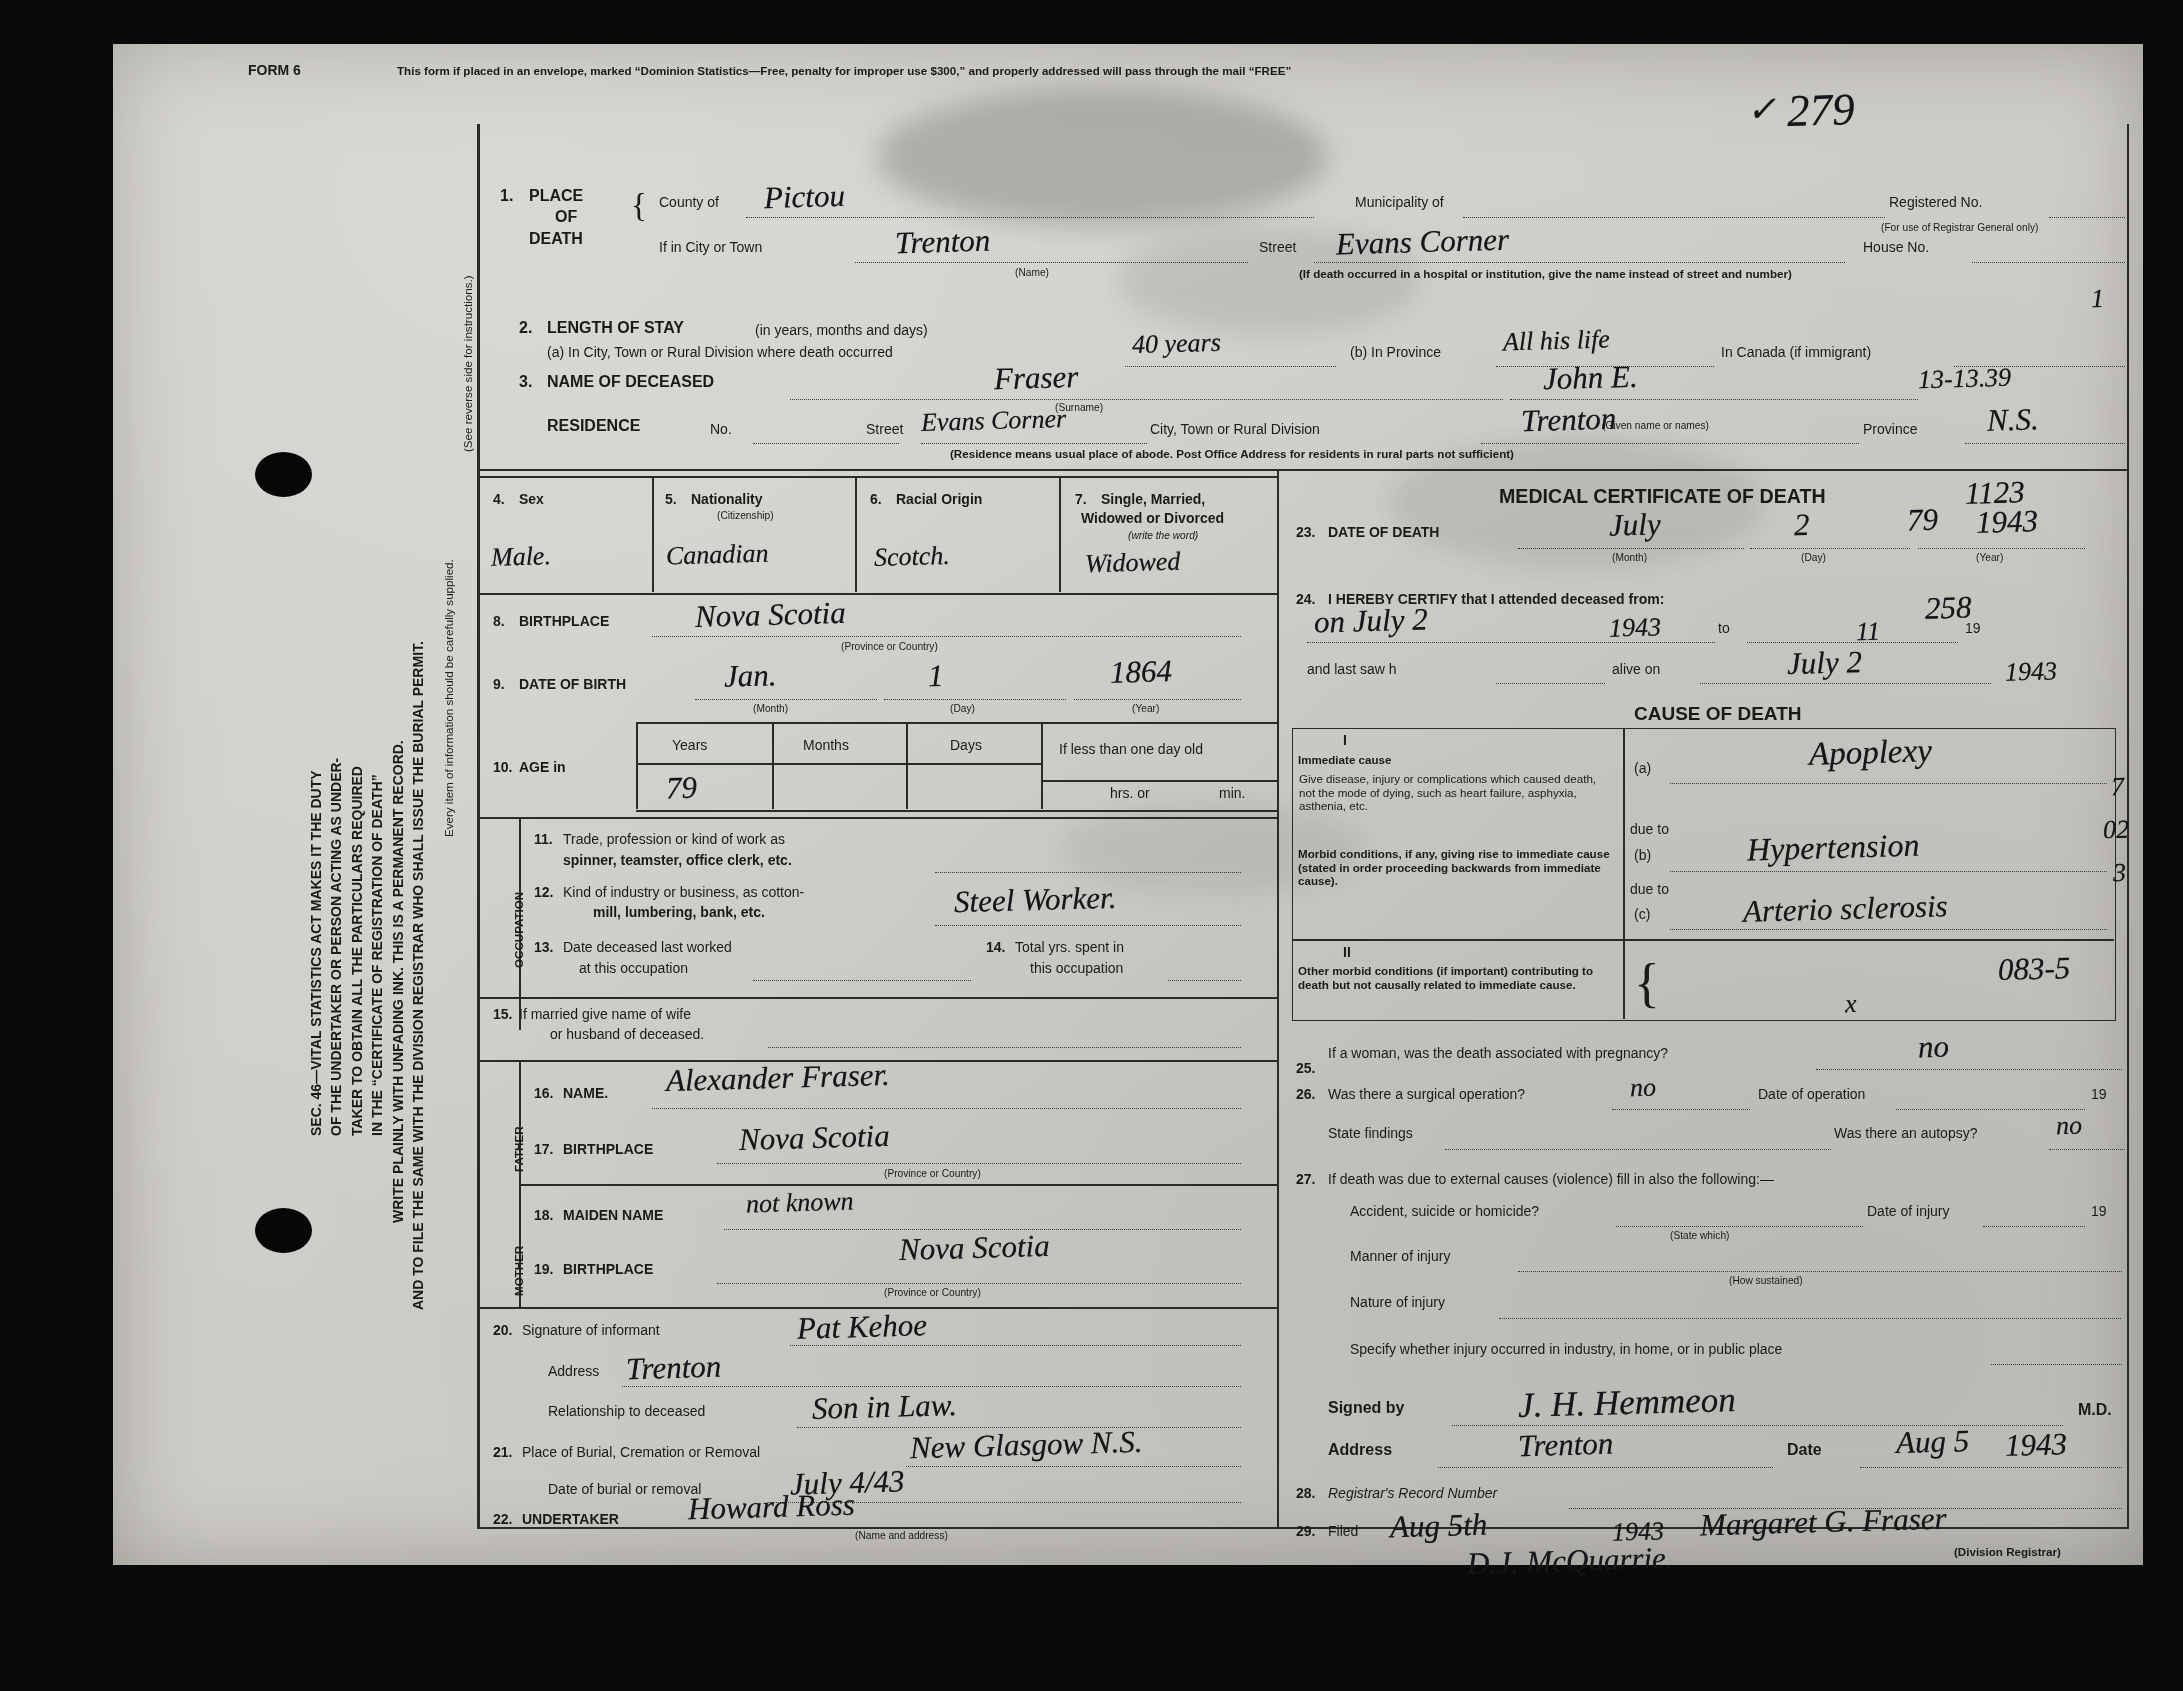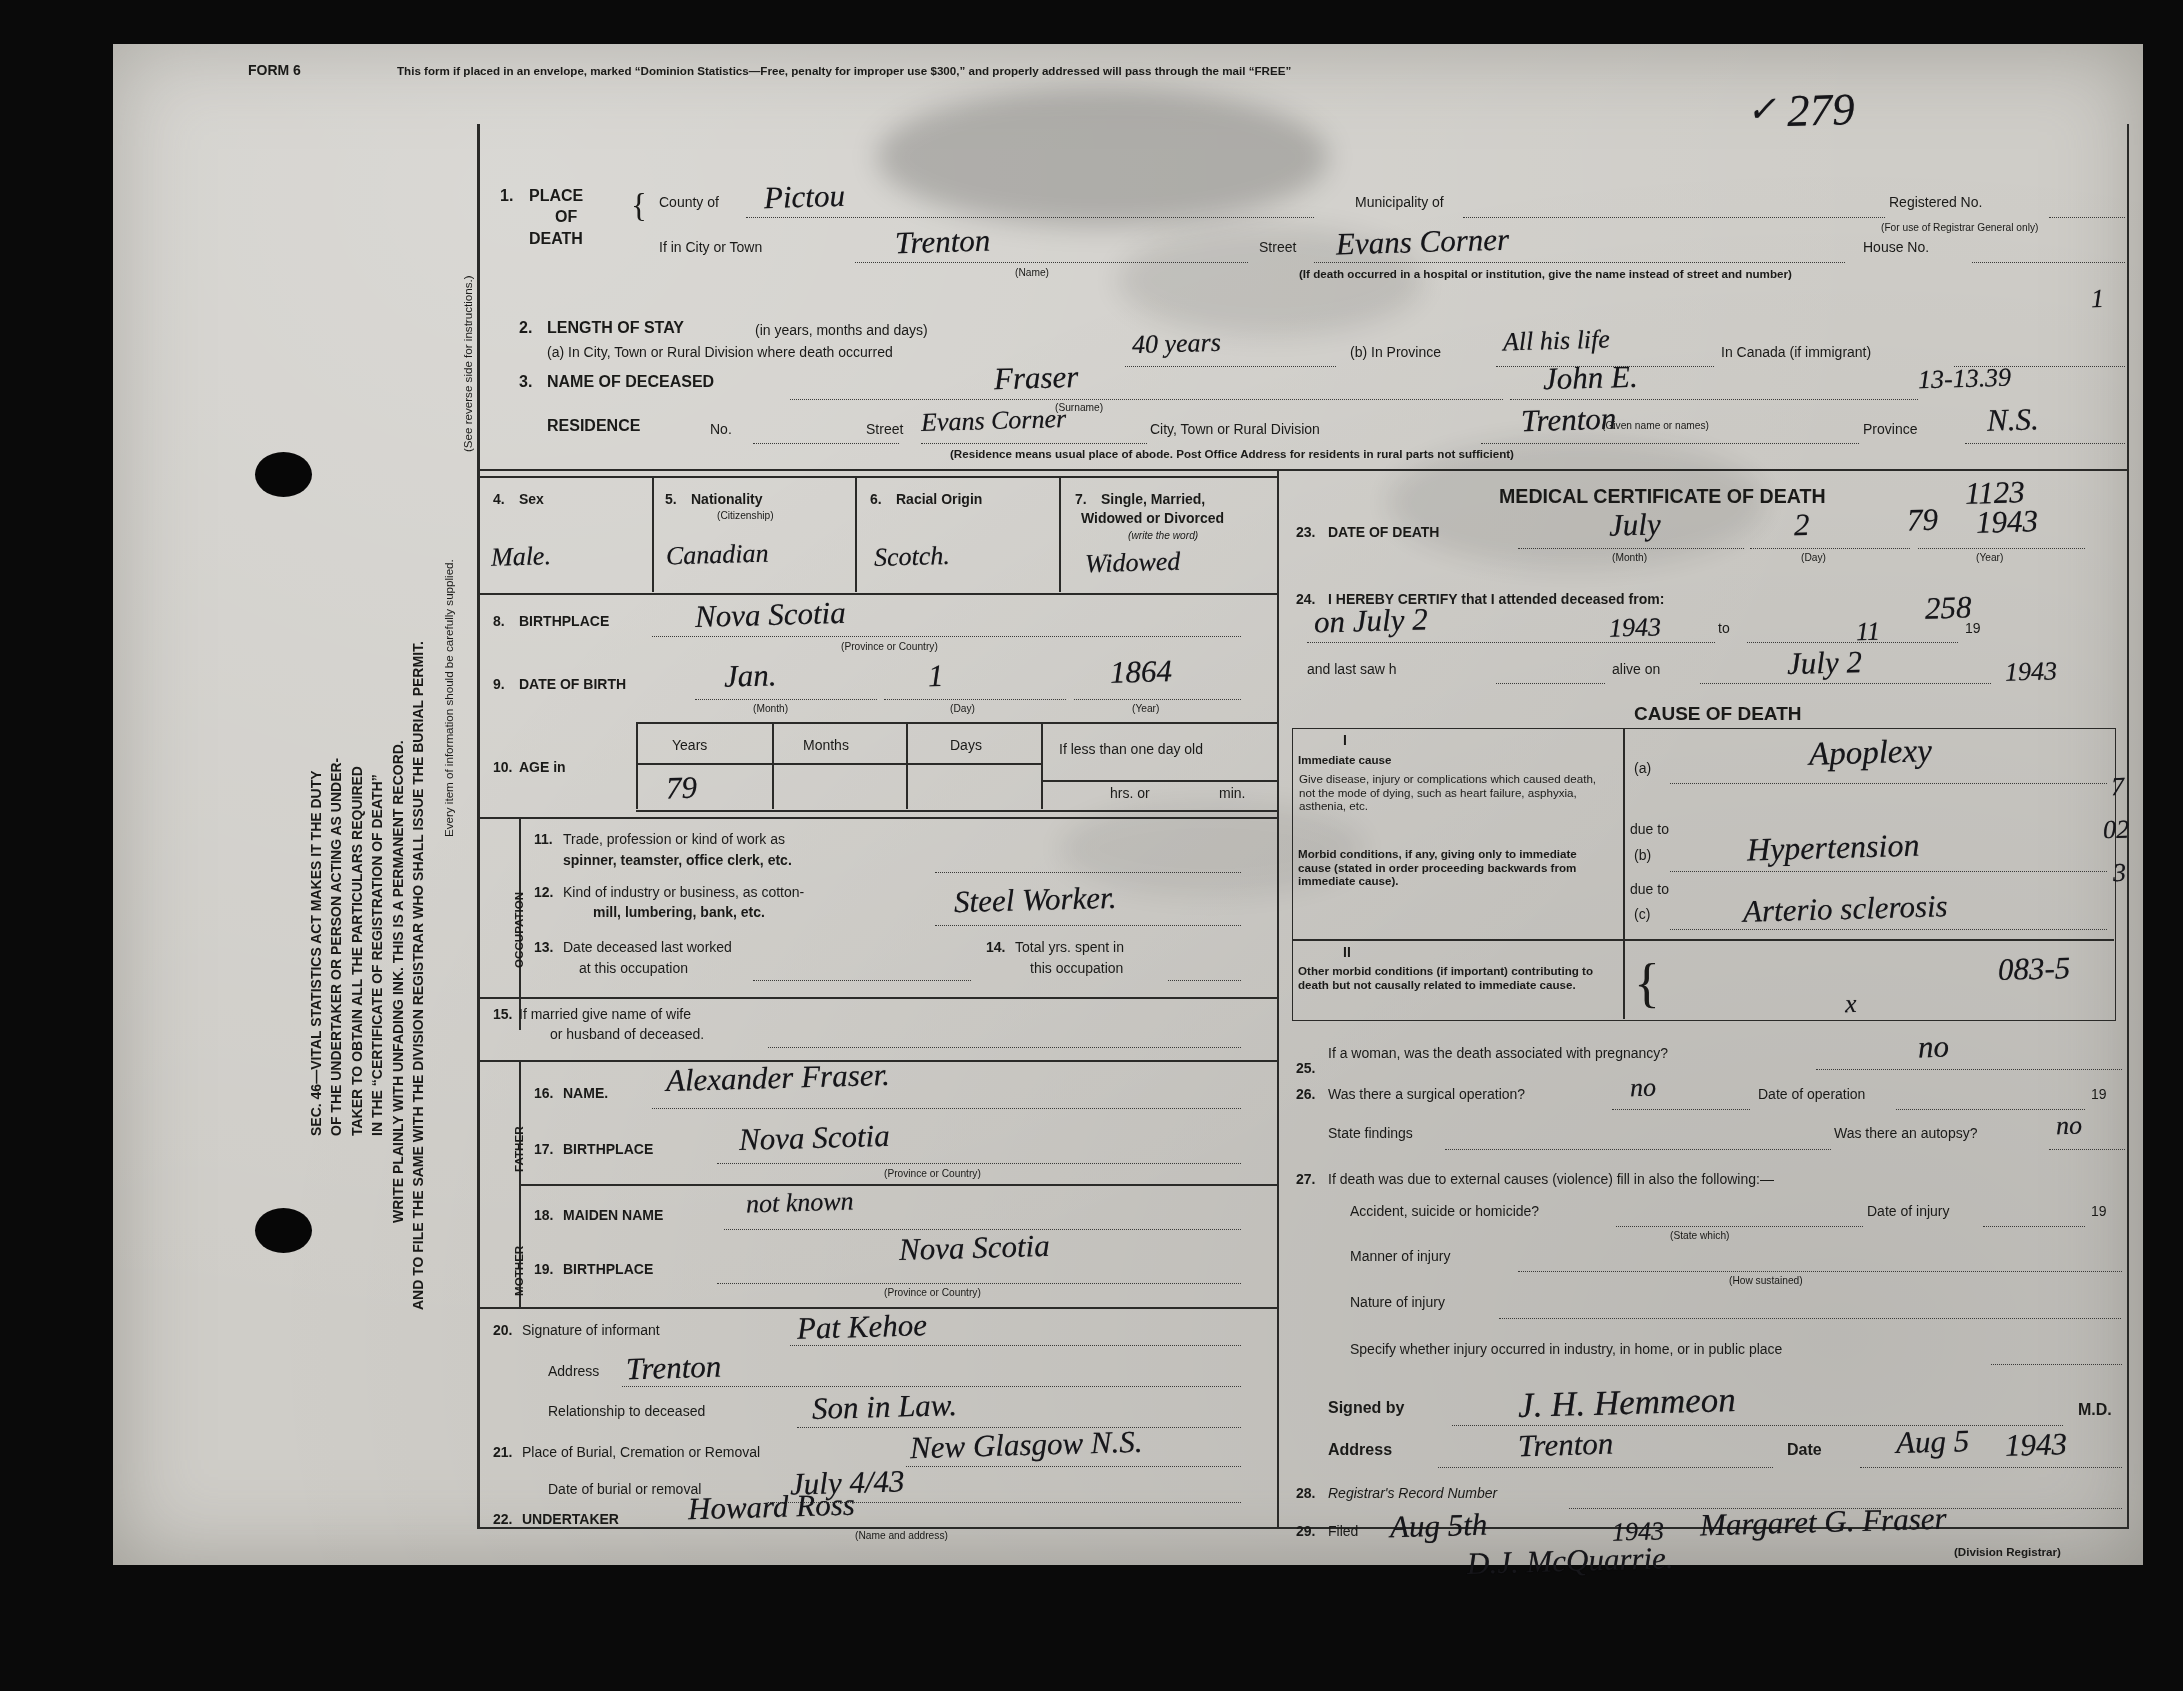--- a/index.html
+++ b/index.html
@@ -317,21 +317,21 @@
 
     <div class="t b" style="left:1521px;top:659px;font-size:19px;">CAUSE OF DEATH</div>
 
     <div class="box" style="left:1179px;top:684px;width:822px;height:291px;"></div>
     <div class="line" style="left:1510px;top:684px;width:1.5px;height:291px;"></div>
     <div class="line" style="left:1179px;top:895px;width:822px;height:1.5px;"></div>
 
     <div class="t b md" style="left:1230px;top:688px;">I</div>
     <div class="t b sm" style="left:1185px;top:709px;">Immediate cause</div>
     <div class="t sm" style="left:1186px;top:728px;width:313px;white-space:normal;line-height:1.18;">Give disease, injury or complications which caused death, not the mode of dying, such as heart failure, asphyxia, asthenia, etc.</div>
-    <div class="t b sm" style="left:1185px;top:803px;width:313px;white-space:normal;line-height:1.18;">Morbid conditions, if any, giving only to immediate cause (stated in order proceeding backwards from immediate cause).</div>
+    <div class="t b sm" style="left:1185px;top:803px;width:313px;white-space:normal;line-height:1.18;">Morbid conditions, if any, giving rise to immediate cause (stated in order proceeding backwards from immediate cause).</div>
     <div class="t b md" style="left:1230px;top:900px;">II</div>
     <div class="t b sm" style="left:1185px;top:920px;width:313px;white-space:normal;line-height:1.18;">Other morbid conditions (if important) contributing to death but not causally related to immediate cause.</div>
 
     <div class="t md" style="left:1521px;top:716px;">(a)</div>
     <div class="rule" style="left:1557px;top:739px;width:437px;"></div>
     <div class="hw l" style="left:1696px;top:690px;font-size:33px;">Apoplexy</div>
     <div class="t md" style="left:1517px;top:777px;">due to</div>
     <div class="t md" style="left:1521px;top:803px;">(b)</div>
     <div class="rule" style="left:1557px;top:827px;width:437px;"></div>
     <div class="hw l" style="left:1634px;top:785px;font-size:32px;">Hypertension</div>

